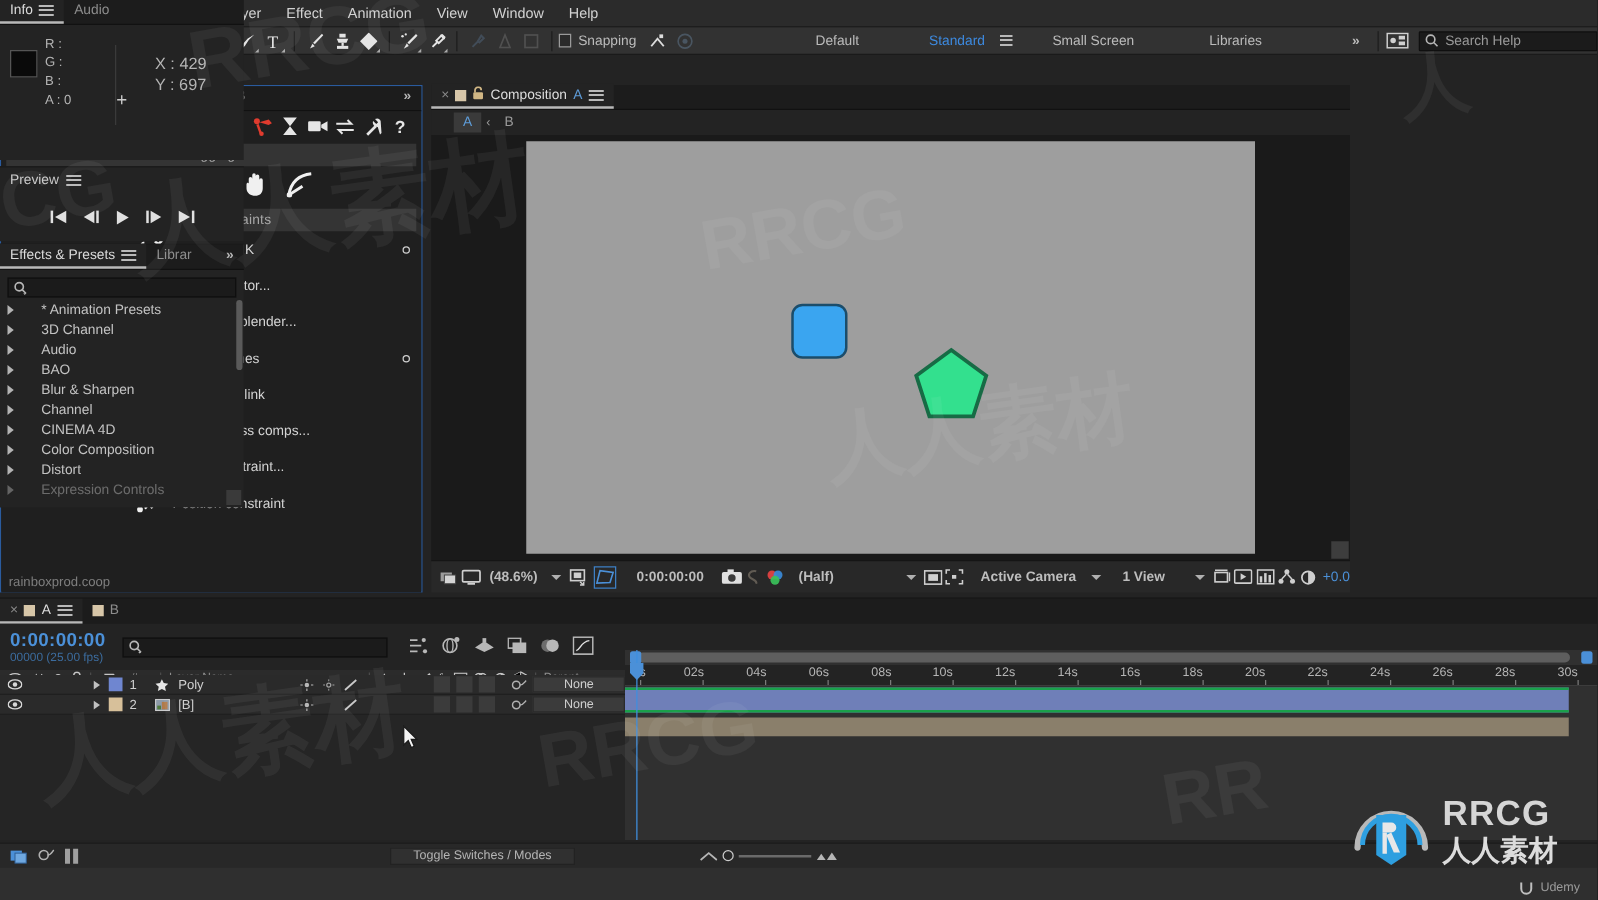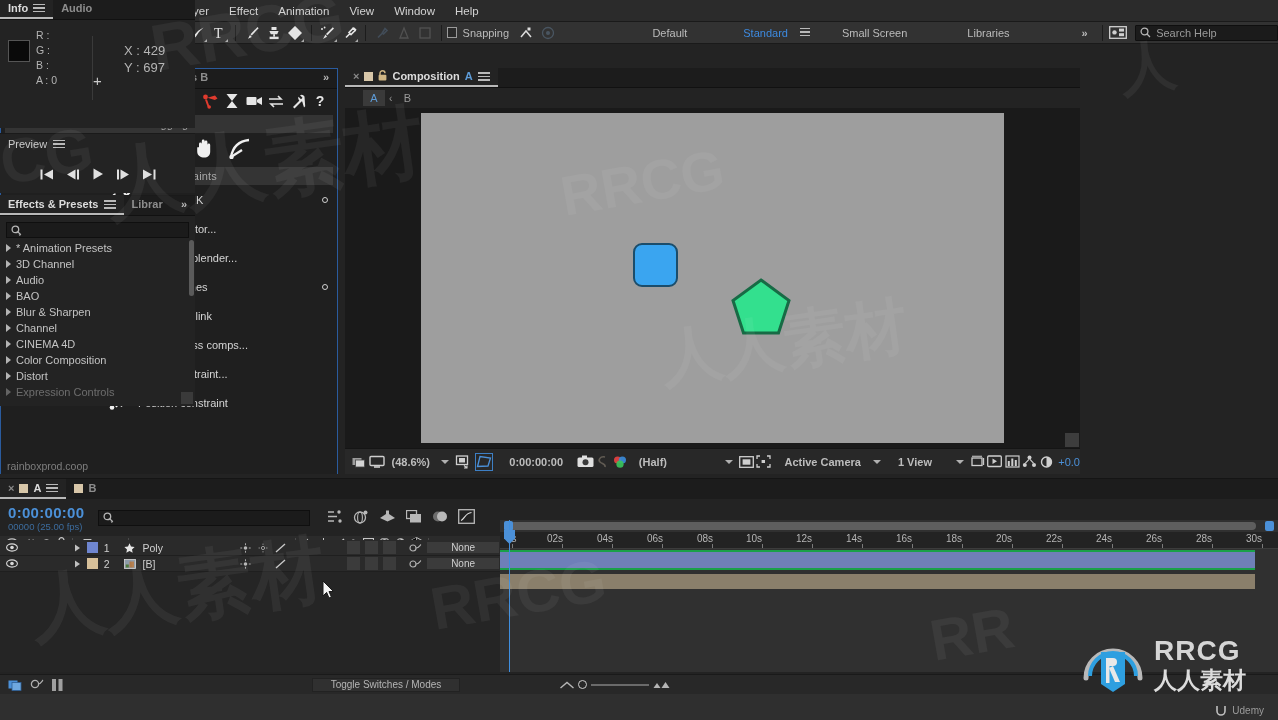--- a/index.html
+++ b/index.html
@@ -59,21 +59,21 @@
 
   
   .panel { position:absolute; background:#232323; }
   .ptabbar {
     height:20px; background:#1c1c1c; display:flex; align-items:flex-end;
     border-bottom:1px solid #111;
   }
   .ptab {
     height:20px; display:flex; align-items:center; gap:5px;
     padding:0 8px; font-size:11px; color:#8d8d8d; cursor:default;
-    border-bottom:2px solid transparent; white-space:nowrap;font-weight:bold;
+    border-bottom:2px solid transparent; white-space:nowrap;
   }
   .ptab.active { color:#dcdcdc; background:#232323; border-bottom:2px solid #b8b8b8; }
   .ptab .sq { width:9px;height:9px;background:#d7c6a8; flex:none; }
   .ptab .xc { color:#8a8a8a; font-size:11px; }
 
   
   #duik { left:0; top:68px; width:338px; height:406px;
           border:1px solid #2a5b9e; background:#1f1f1f; }
   #duik .body { position:relative; height:385px; background:#1f1f1f; }
   .duik-toprow { height:24px; display:flex; align-items:center; padding:0 6px; gap:0; }
@@ -133,21 +133,21 @@
 
   #preview { position:absolute;left:0;top:133px;width:195px;height:60px;background:#232323;
      border-top:1px solid #1a1a1a;}
   .prev-row { display:flex; align-items:center; justify-content:center; gap:12px; height:30px; margin-top:6px; }
 
   #effects { position:absolute;left:0;top:195px;width:195px;height:211px;background:#232323;
      border-top:1px solid #1a1a1a;}
   .eff-search { margin:6px 6px 2px 6px; height:16px; background:#1b1b1b; border:1px solid #0f0f0f;
       display:flex; align-items:center; padding-left:4px; }
   .eff-list { position:relative; height:160px; overflow:hidden; margin-top:2px; }
-  .eff-item { height:16px; display:flex; align-items:center; gap:5px; padding-left:6px;
+  .eff-item { height:16px; display:flex; align-items:center; gap:22px; padding-left:6px;
       font-size:11px; color:#c3c3c3; cursor:default; }
   .tri { width:0;height:0;border-top:4px solid transparent;border-bottom:4px solid transparent;
       border-left:5px solid #b4b4b4; flex:none; }
   .eff-scroll { position:absolute; right:1px; top:0; width:5px; height:56px; background:#5a5a5a; border-radius:3px; }
   .eff-corner { position:absolute; right:2px; bottom:2px; width:12px;height:12px;background:#3a3a3a; }
 
   
   #timeline { left:0; top:478px; width:1278px; height:216px; background:#232323;
       border-top:1px solid #151515; }
   .tl-tabbar { height:20px; background:#1c1c1c; display:flex; align-items:flex-end; }

